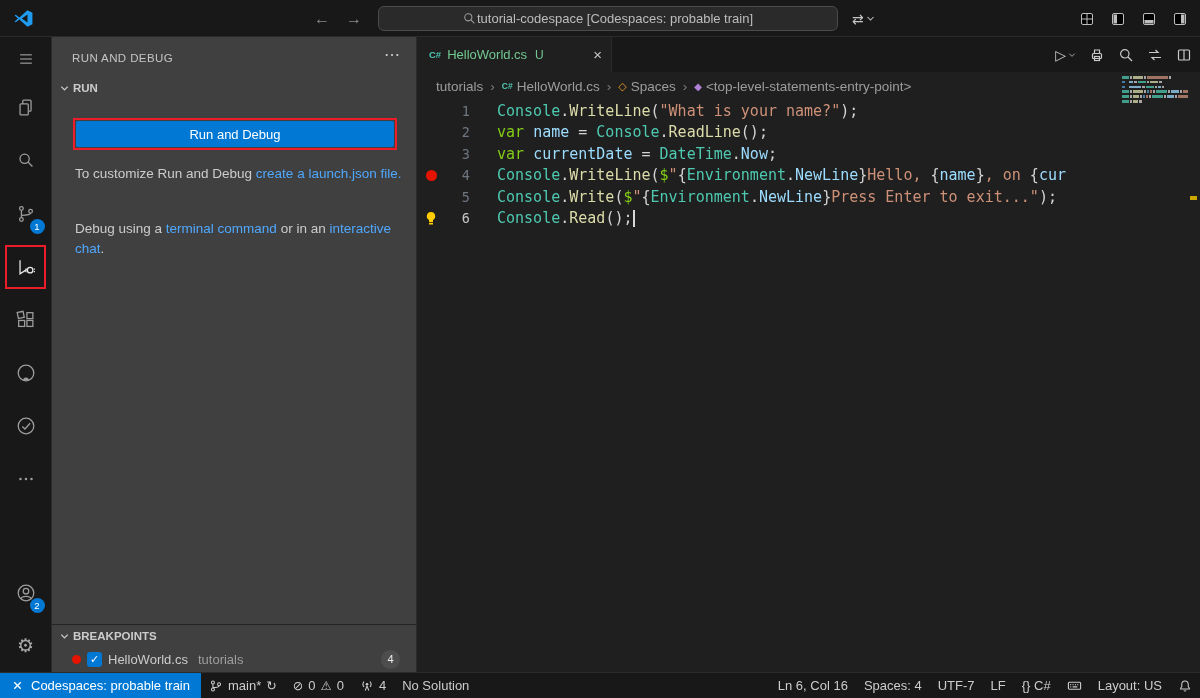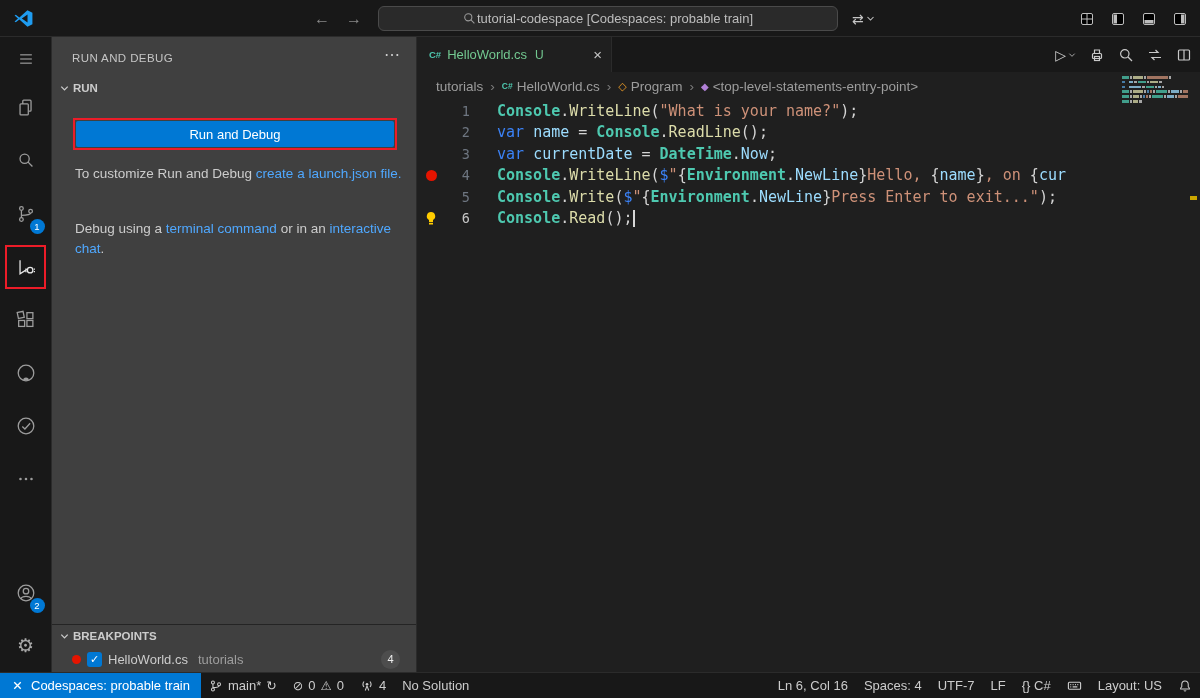--- a/index.html
+++ b/index.html
@@ -68,21 +68,21 @@
   .sym-class { font-size:11px; color:#ee9d28; }
   .sym-method { font-size:10px; color:#b180d7; }
 
   .code-area { position:absolute; top:63px; left:0; right:0; bottom:0; font-family:"DejaVu Sans Mono", monospace; overflow:hidden; }
   .code-row { display:flex; align-items:center; height:21.5px; }
   .glyph { width:26px; display:flex; align-items:center; justify-content:center; }
   .bp { width:11px; height:11px; border-radius:50%; background:#e51400; }
   .lnum { width:26px; text-align:right; color:#6e7681; font-size:13.5px; }
   .code-row.active .lnum { color:#c8c8c8; }
   .ctext { padding-left:27px; white-space:pre; font-size:15px; }
-  .tok-t { color:#4EC9B0;font-weight:bold; } .tok-m { color:#DCDCAA; } .tok-k { color:#3b82f6; }
+  .tok-t { color:#4EC9B0; } .tok-m { color:#DCDCAA; } .tok-k { color:#84cc16; }
   .tok-v { color:#9CDCFE; } .tok-s { color:#CE9178; } .tok-p { color:#D4D4D4; }
   .cursor { display:inline-block; width:2px; height:17px; background:#d7d7d7; vertical-align:middle; margin-left:1px; }
 
   .minimap { position:absolute; top:39px; right:12px; width:66px; overflow:hidden; cursor:pointer; }
   .mm-row { height:2.6px; margin-bottom:2.2px; white-space:nowrap; overflow:hidden; font-size:0; }
   .mm-tok { display:inline-block; height:100%; margin-right:1px; opacity:.75; }
   .mm-tok.ws { background:transparent !important; }
   .tok-bg-t { background:#4EC9B0; } .tok-bg-m { background:#DCDCAA; } .tok-bg-k { background:#569CD6; }
   .tok-bg-v { background:#9CDCFE; } .tok-bg-s { background:#CE9178; } .tok-bg-p { background:#D4D4D4; }
   .ruler-mark { position:absolute; right:3px; top:159px; width:7px; height:4px; background:#cca700; }
@@ -307,21 +307,21 @@
             <span>tutorials</span>
           </span>
         <span class="crumb-sep">›</span>
         <span class="crumb">
             <span class="sym-cs">C#</span>
             <span>HelloWorld.cs</span>
           </span>
         <span class="crumb-sep">›</span>
         <span class="crumb">
             <span class="sym-class">◇</span>
-            <span>Program</span>
+            <span>Spaces</span>
           </span>
         <span class="crumb-sep">›</span>
         <span class="crumb">
             <span class="sym-method">◆</span>
             <span>&lt;top-level-statements-entry-point&gt;</span>
           </span>
       </div>
 
       <div class="code-area">
           <div class="code-row">

